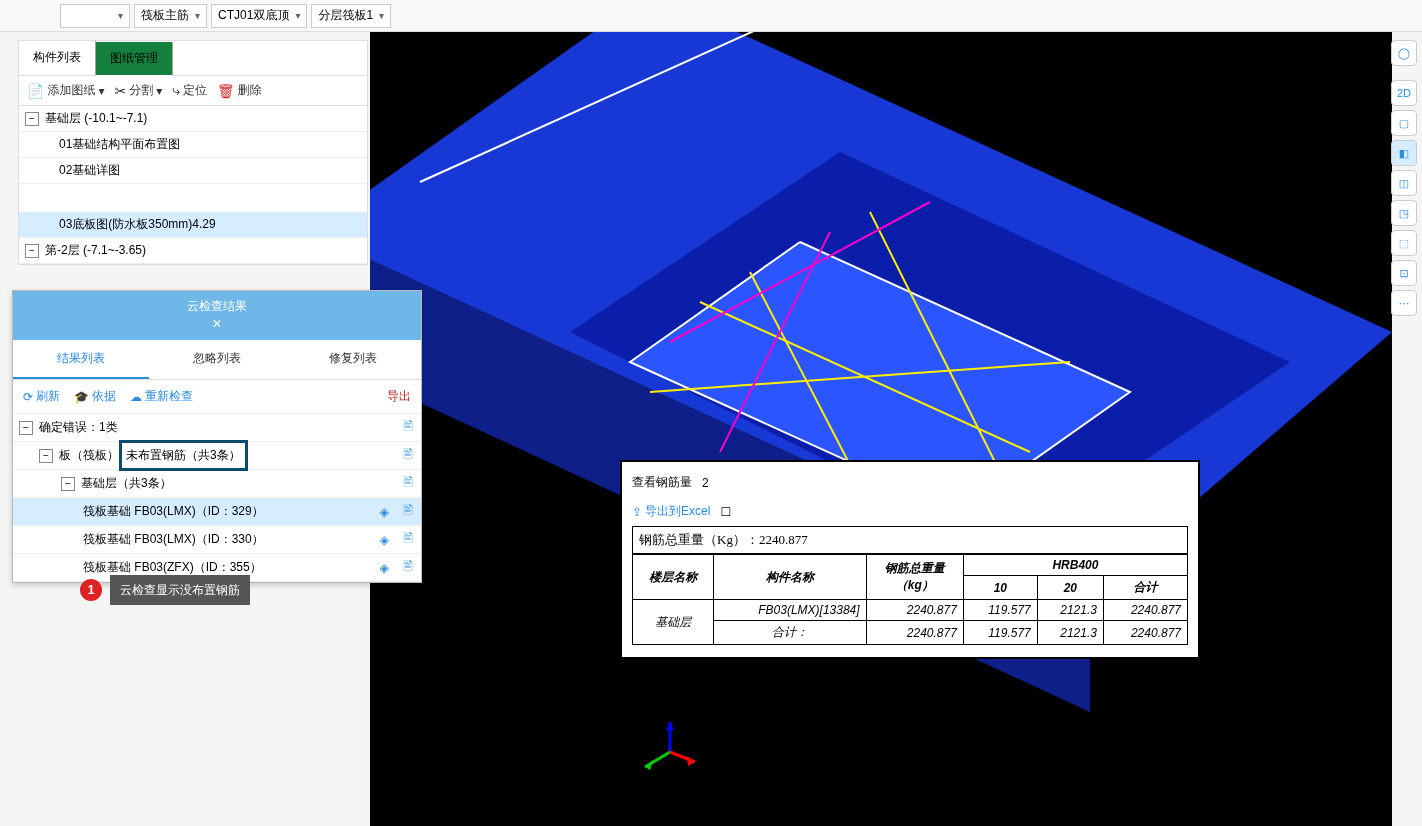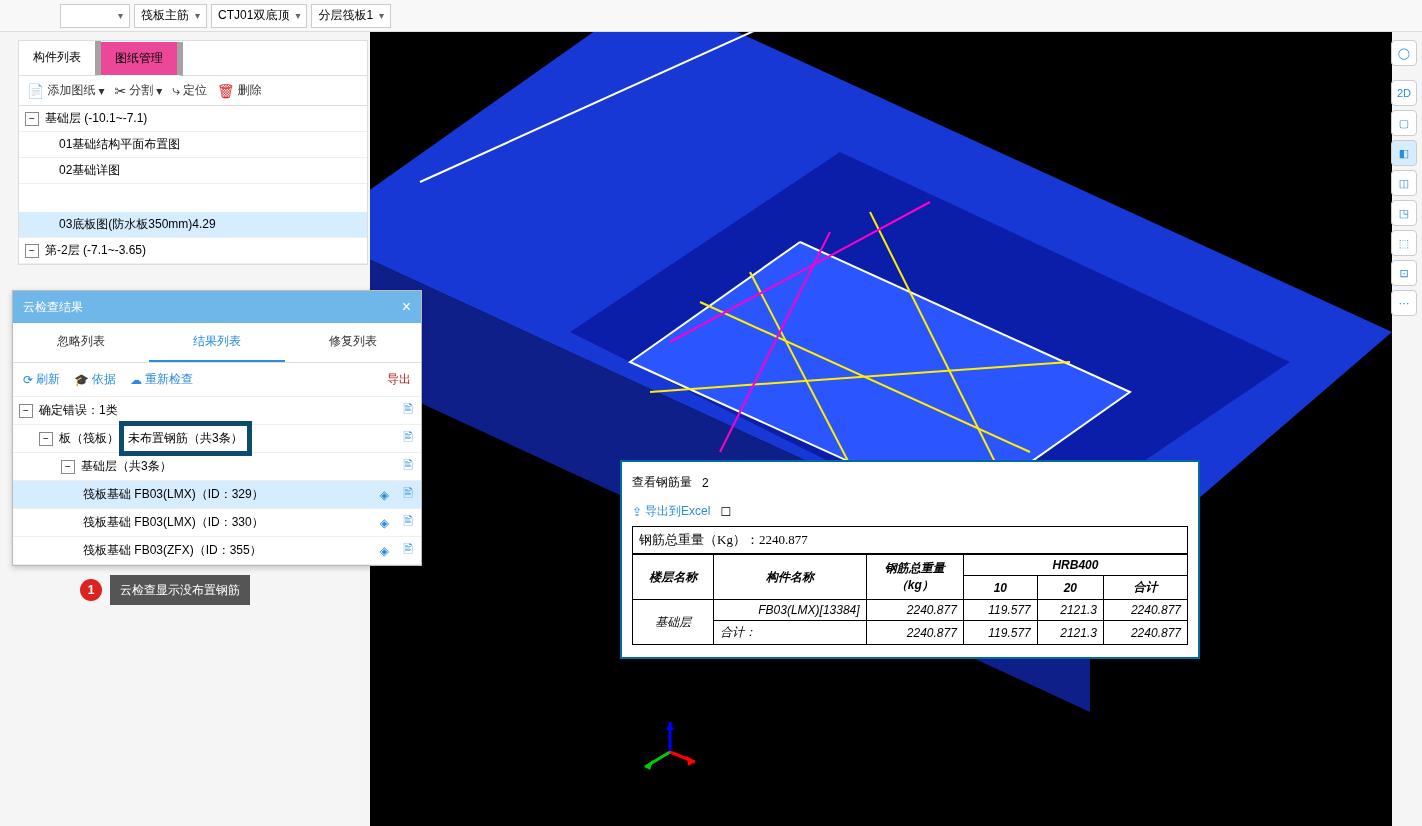--- a/index.html
+++ b/index.html
@@ -6,69 +6,69 @@
   body { width: 1422px; height: 826px; background: #f5f5f5; position: relative; overflow: hidden; }
 
   
   .top-strip { position: absolute; top: 0; left: 0; right: 0; height: 32px; background: #f8f8f8; border-bottom: 1px solid #ddd; display: flex; align-items: center; padding-left: 60px; }
   .combo { height: 24px; border: 1px solid #ccc; background: #fff; display: inline-flex; align-items: center; padding: 0 6px; margin-right: 4px; position: relative; min-width: 70px; justify-content: space-between; }
   .combo .caret { margin-left: 6px; font-size: 10px; color: #666; }
 
   
   .left-panel { position: absolute; left: 18px; top: 40px; width: 350px; background: #fff; border: 1px solid #ddd; }
   .tabs-row { display: flex; border-bottom: 1px solid #ddd; }
-  .tab { padding: 8px 14px; border-right: 6px solid #a3a3a3; cursor: pointer; }
-  .tab.active { background: #ec4899; position: relative; top: 1px; border-bottom: 1px solid #fff;}
+  .tab { padding: 8px 14px; border-right: 1px solid #a3a3a3; cursor: pointer; }
+  .tab.active { background: #15803d; position: relative; top: 1px; border-bottom: 1px solid #fff;}
   .toolbar-row { display: flex; align-items: center; padding: 6px 8px; gap: 10px; border-bottom: 1px solid #ddd; }
   .tbtn { display: inline-flex; align-items: center; gap: 3px; color: #333; cursor: pointer; }
   .tbtn .glyph { font-size: 14px; }
   .tbtn .red { color: #d22; }
   .col-head { background: #6fb6e9; color: #fff; text-align: center; padding: 5px 0; font-weight: bold; }
   .tree { }
   .tree-row { display: flex; align-items: center; height: 26px; padding-left: 6px; border-bottom: 1px solid #eee; }
   .tree-row.selected { background: #d6ecff; margin-top: 28px; }
   .tree-row .toggle { width: 14px; height: 14px; border: 1px solid #888; display: inline-flex; align-items: center; justify-content: center; font-size: 10px; margin-right: 6px; line-height:1;}
   .tree-row.child1 { padding-left: 40px; }
   .tree-row.child0 { padding-left: 6px;}
   
   
   .cloud-panel { position: absolute; left: 12px; top: 290px; width: 410px; background: #fff; border: 1px solid #bbb; box-shadow: 0 2px 6px rgba(0,0,0,0.2); }
-  .cloud-title { background: #6fb6e9; color: #fff; padding: 7px 10px; display:flex; justify-content:space-between; align-items:center;}
+  .cloud-title { background: #6fb6e9; color: #fff; padding: 7px 10px; display:flex; justify-content:space-between; align-items:center;flex-direction:column;}
   .cloud-close { color: #fff; font-size: 16px; cursor: pointer; }
   .cloud-tabs { display: flex; border-bottom: 1px solid #ddd; }
   .cloud-tab { flex: 1; text-align: center; padding: 10px 0; cursor: pointer; color: #333; }
   .cloud-tab.active { color: #2a8be0; border-bottom: 2px solid #2a8be0; }
   .cloud-toolbar { display: flex; align-items: center; padding: 8px 10px; gap: 14px; border-bottom: 1px solid #eee; color:#2a8be0;}
   .cloud-toolbar .item { display:inline-flex; align-items:center; gap:3px; cursor:pointer; }
   .cloud-tree { }
   .ct-row { display:flex; align-items:center; height:28px; border-bottom:1px solid #eee; padding-left:6px; position:relative;}
   .ct-row .side-icon { position:absolute; right:8px; color:#2a8be0;}
   .ct-row .side-icon2 { position:absolute; right:32px; color:#2a8be0;}
   .ct-row.indent1 { padding-left: 26px; }
   .ct-row.indent2 { padding-left: 48px; }
   .ct-row.indent3 { padding-left: 70px; }
   .ct-row.selected { background:#d6ecff;}
   .ct-row .toggle { width:14px; height:14px; border:1px solid #888; display:inline-flex; align-items:center; justify-content:center; font-size:10px; margin-right:6px; line-height:1;}
-  .red-box { border:5px solid #0c4a6e; padding:4px 4px;}
+  .red-box { border:3px solid #0c4a6e; padding:4px 4px;}
 
   
   .callout { position: absolute; display:flex; align-items:center; }
   .callout .bubble { width:22px; height:22px; border-radius:50%; background:#d22; color:#fff; display:flex; align-items:center; justify-content:center; font-weight:bold; margin-right:8px;}
   .callout .textbox { background:#555; color:#fff; padding:6px 10px; line-height:1.5; border-radius:0;}
 
   
   .viewport { position:absolute; left:370px; top:32px; right:30px; bottom:0; background:#000; overflow:hidden;}
   
   
   .right-tools { position:absolute; right:4px; top:40px; width:28px; display:flex; flex-direction:column; gap:4px; align-items:center;}
   .rtool { width:26px; height:26px; border:1px solid #ccc; background:#fff; border-radius:4px; display:flex; align-items:center; justify-content:center; color:#2a8be0; font-size:11px;}
   .rtool.active { background:#d6ecff; }
 
   
-  .steel-popup { position:absolute; left:620px; top:460px; width:580px; background:#fff; border:2px solid #0369a1; padding:8px 10px 12px 10px;}
+  .steel-popup { position:absolute; left:620px; top:460px; width:580px; background:#fff; border:2px solid #000000; padding:8px 10px 12px 10px;}
   .steel-head { display:flex; align-items:center; padding:4px 0 8px 0; font-size:14px;}
   .steel-tools { display:flex; align-items:center; gap:10px; padding:4px 0 6px 0;}
   .steel-total { border:1px solid #000; padding:4px 6px; margin-bottom:0; font-family: SimSun, serif; font-size:13px;}
   table.steel { border-collapse: collapse; width:100%; font-family: SimSun, serif; font-size:13px;font-style:italic;}
   table.steel th, table.steel td { border:1px solid #000; padding:3px 6px; text-align:center; }
   
 </style>
 </head>
 <body>
 
@@ -181,22 +181,22 @@
   <div class="rtool">⊡</div>
   <div class="rtool">⋯</div>
 </div>
 
 <div class="cloud-panel">
   <div class="cloud-title">
     <span>云检查结果</span>
     <span class="cloud-close">×</span>
   </div>
   <div class="cloud-tabs">
+    <div class="cloud-tab active">结果列表</div>
     <div class="cloud-tab">忽略列表</div>
-    <div class="cloud-tab active">结果列表</div>
     <div class="cloud-tab">修复列表</div>
   </div>
   <div class="cloud-toolbar">
     <span class="item">
         <span>⟳</span>
         <span>刷新</span>
       </span>
     <span class="item">
         <span>🎓</span>
         <span>依据</span>
@@ -276,21 +276,21 @@
     </tr>
     <tr>
       <td rowspan="2">基础层</td>
       <td style="text-align:right">FB03(LMX)[13384]</td>
       <td style="text-align:right">2240.877</td>
       <td style="text-align:right">119.577</td>
       <td style="text-align:right">2121.3</td>
       <td style="text-align:right">2240.877</td>
     </tr>
     <tr>
-      <td style="text-align:left">合计：</td>
+      <td style="text-align:center">合计：</td>
       <td style="text-align:right">2240.877</td>
       <td style="text-align:right">119.577</td>
       <td style="text-align:right">2121.3</td>
       <td style="text-align:right">2240.877</td>
     </tr>
   </tbody>
     </table>
 </div>
 
 </body></html>

